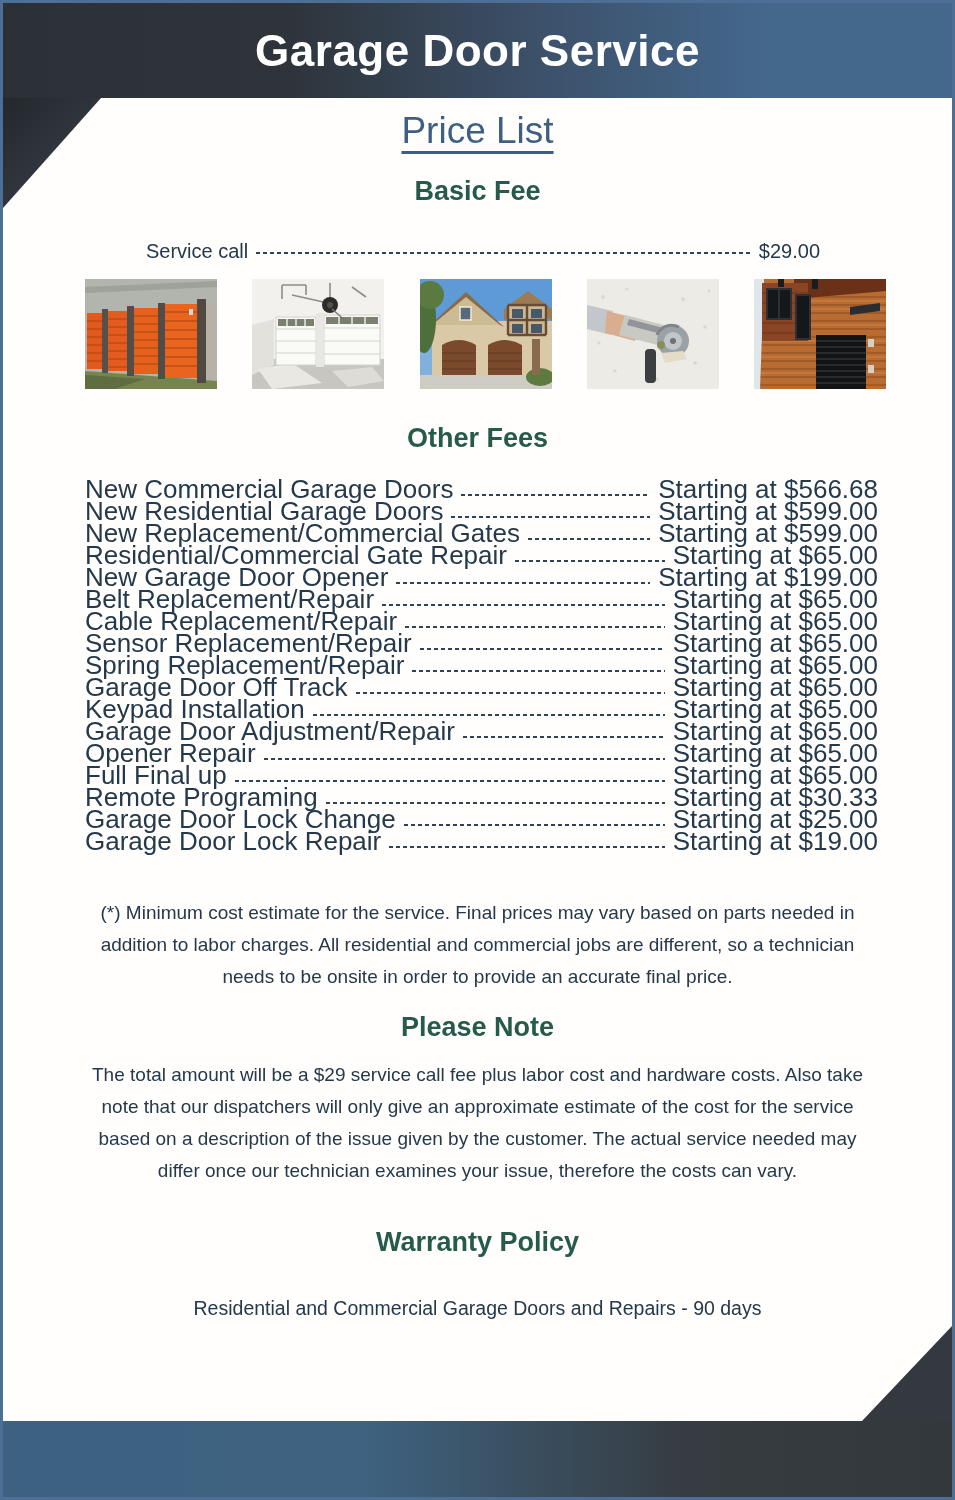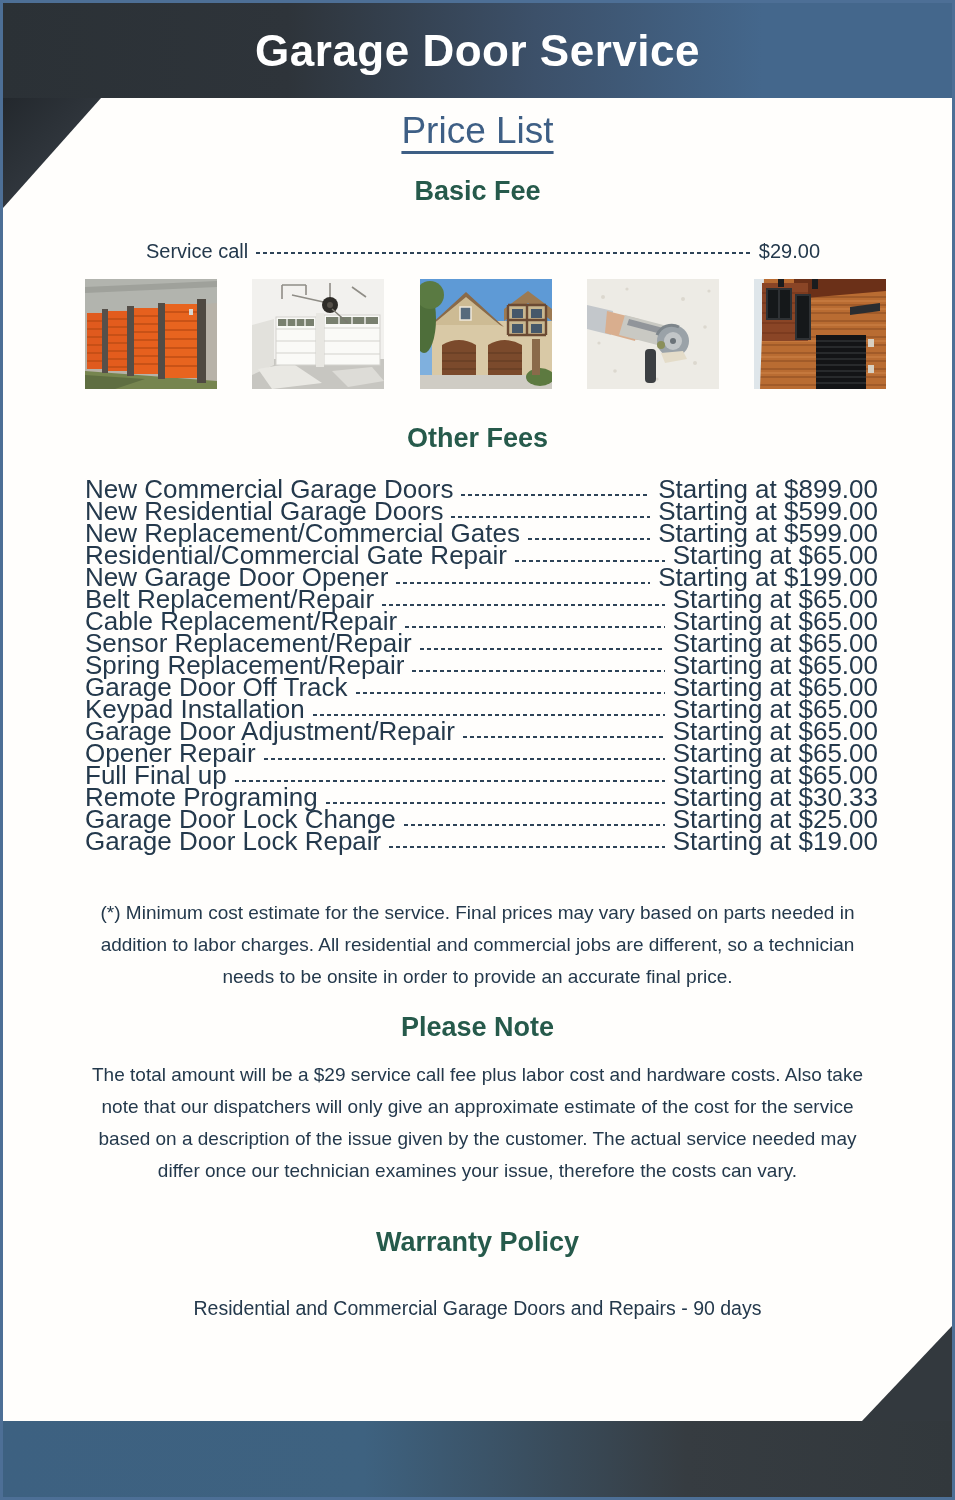--- a/index.html
+++ b/index.html
@@ -242,21 +242,21 @@
         <rect x="114" y="86" width="6" height="8" fill="#d8d0c2"></rect>
       </svg>
     </div>
 
     <h2 class="section-heading h-other">Other Fees</h2>
 
     <div class="fee-list">
       <div class="fee-row">
         <span class="nowrap">New Commercial Garage Doors</span>
         <span class="leader"></span>
-        <span class="nowrap">Starting at $899.00</span>
+        <span class="nowrap">Starting at $566.68</span>
       </div>
       <div class="fee-row">
         <span class="nowrap">New Residential Garage Doors</span>
         <span class="leader"></span>
         <span class="nowrap">Starting at $599.00</span>
       </div>
       <div class="fee-row">
         <span class="nowrap">New Replacement/Commercial Gates</span>
         <span class="leader"></span>
         <span class="nowrap">Starting at $599.00</span>

